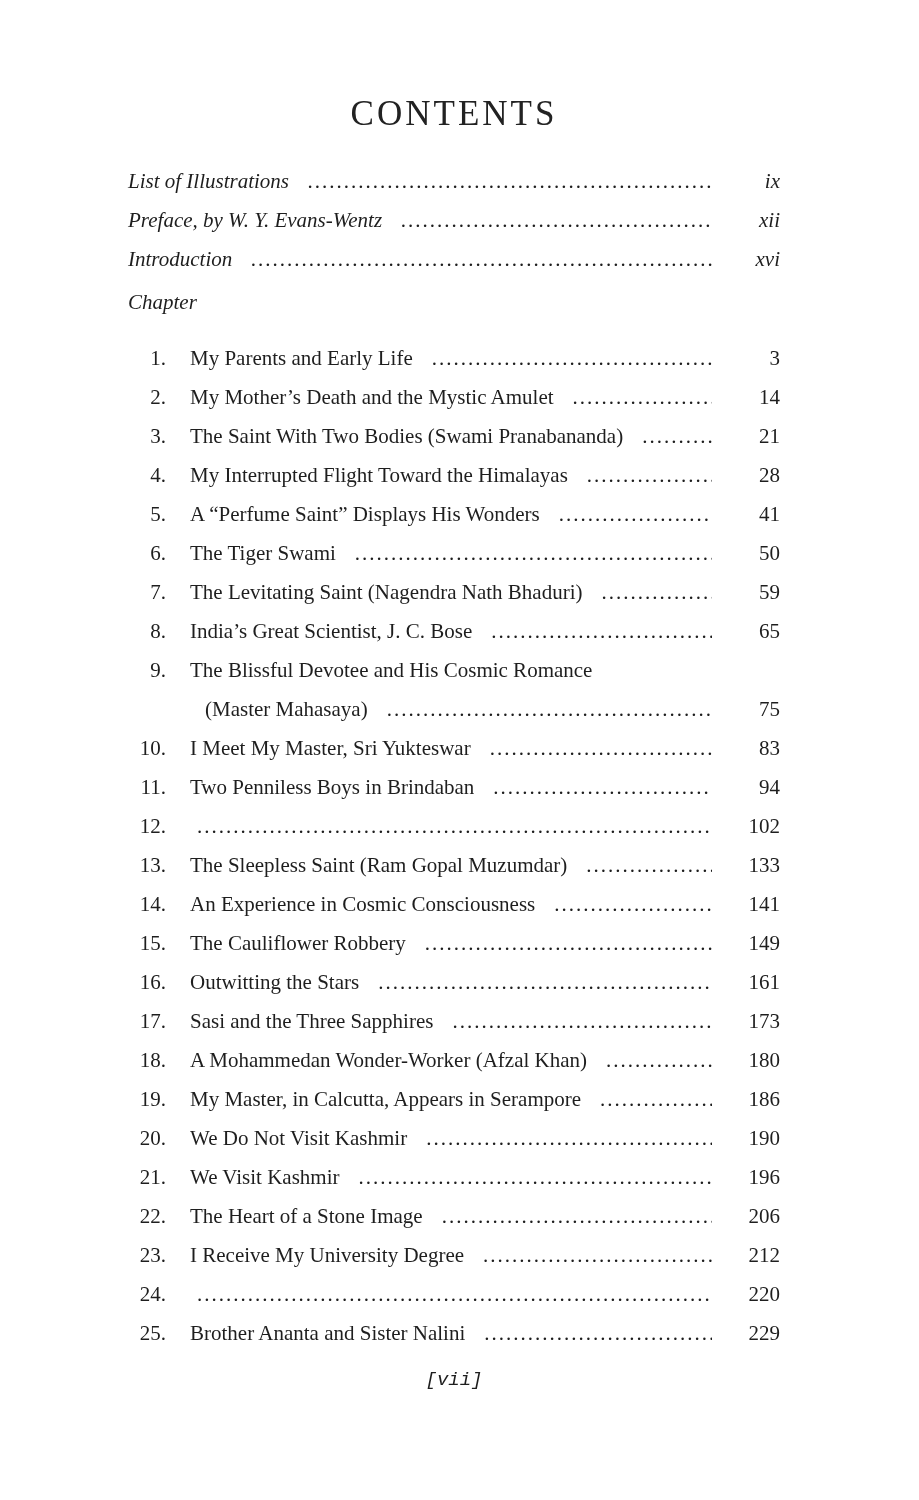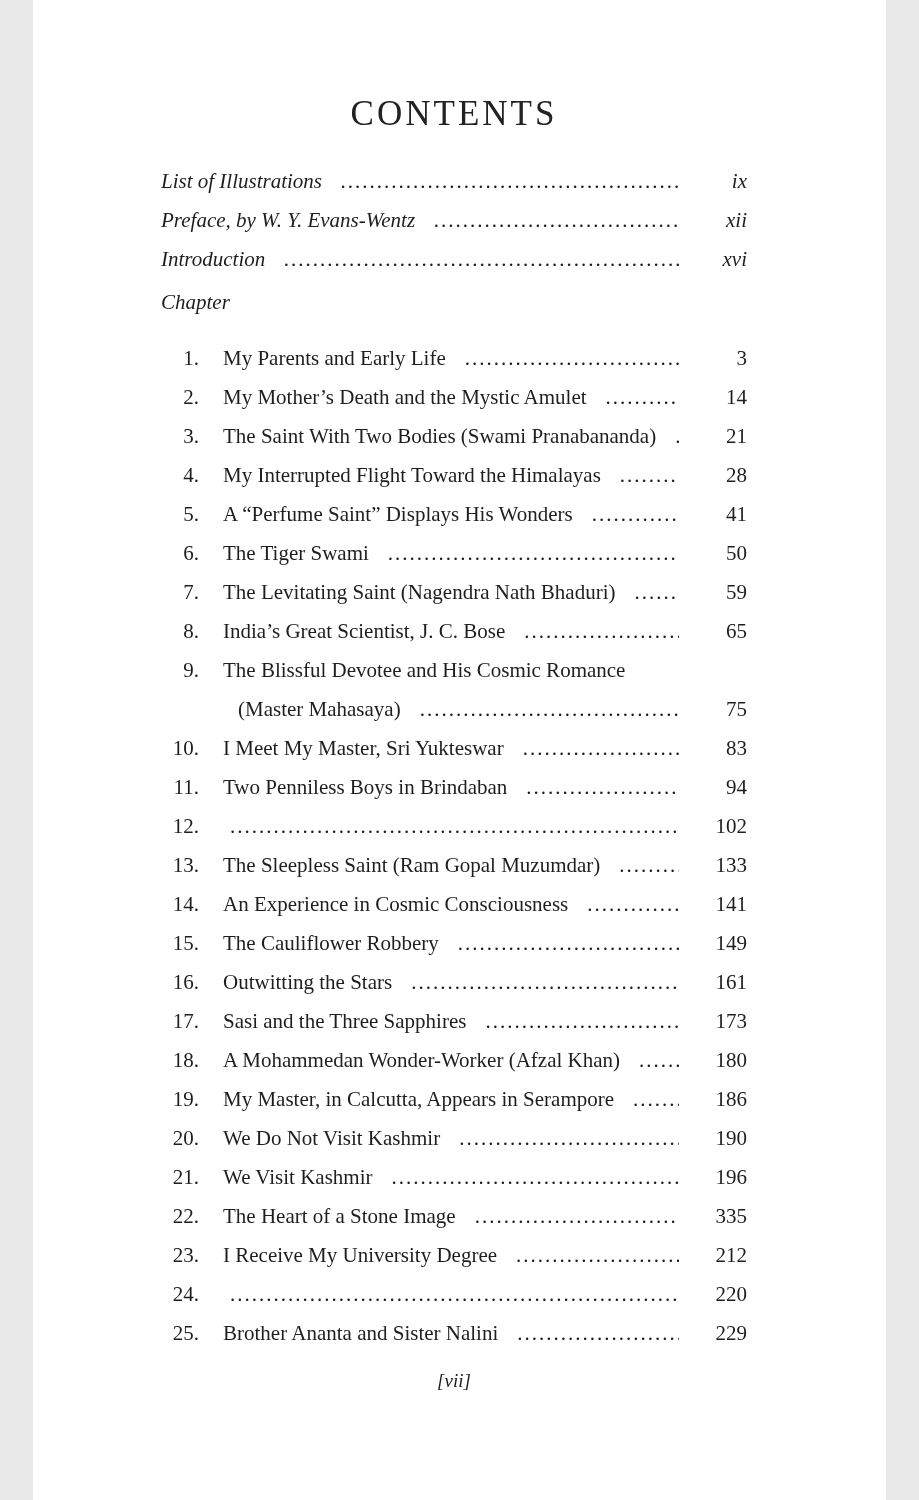--- a/index.html
+++ b/index.html
@@ -1,18 +1,18 @@
 <!DOCTYPE html>
 <html><head>
 <meta charset="utf-8">
 <style>
   html, body { margin: 0; padding: 0; background: #e8e8e8; }
   .page {
     position: relative;
-    width: 853px;
+    width: 919px;
     height: 1500px;
     margin: 0 auto;
     background: #ffffff;
     color: #1e1e1e;
     font-family: "Liberation Serif", "DejaVu Serif", serif;
     overflow: hidden;
     box-sizing: border-box;
     padding: 0 139px 0 128px;
   }
   .toc-title {
@@ -63,20 +63,21 @@
     padding-right: 12px;
     text-align: right;
   }
   .cont-indent { margin-left: 77px; }
   .footer {
     margin-top: 8px;
     text-align: center;
     font-style: italic;
     font-size: 19px;
     line-height: 39px;
+    font-family: Liberation Mono, monospace;
   }
 </style>
 </head>
 <body>
 
 <div class="page">
 
   <h1 class="toc-title">CONTENTS</h1>
 
   <div class="front-matter">
@@ -228,21 +229,21 @@
     <div class="row">
       <span class="num">21.</span>
       <span>We Visit Kashmir</span>
       <span class="dots"></span>
       <span class="pg">196</span>
     </div>
     <div class="row">
       <span class="num">22.</span>
       <span>The Heart of a Stone Image</span>
       <span class="dots"></span>
-      <span class="pg">335</span>
+      <span class="pg">206</span>
     </div>
     <div class="row">
       <span class="num">23.</span>
       <span>I Receive My University Degree</span>
       <span class="dots"></span>
       <span class="pg">212</span>
     </div>
     <div class="row">
       <span class="num">24.</span>
       <span class="dots"></span>

